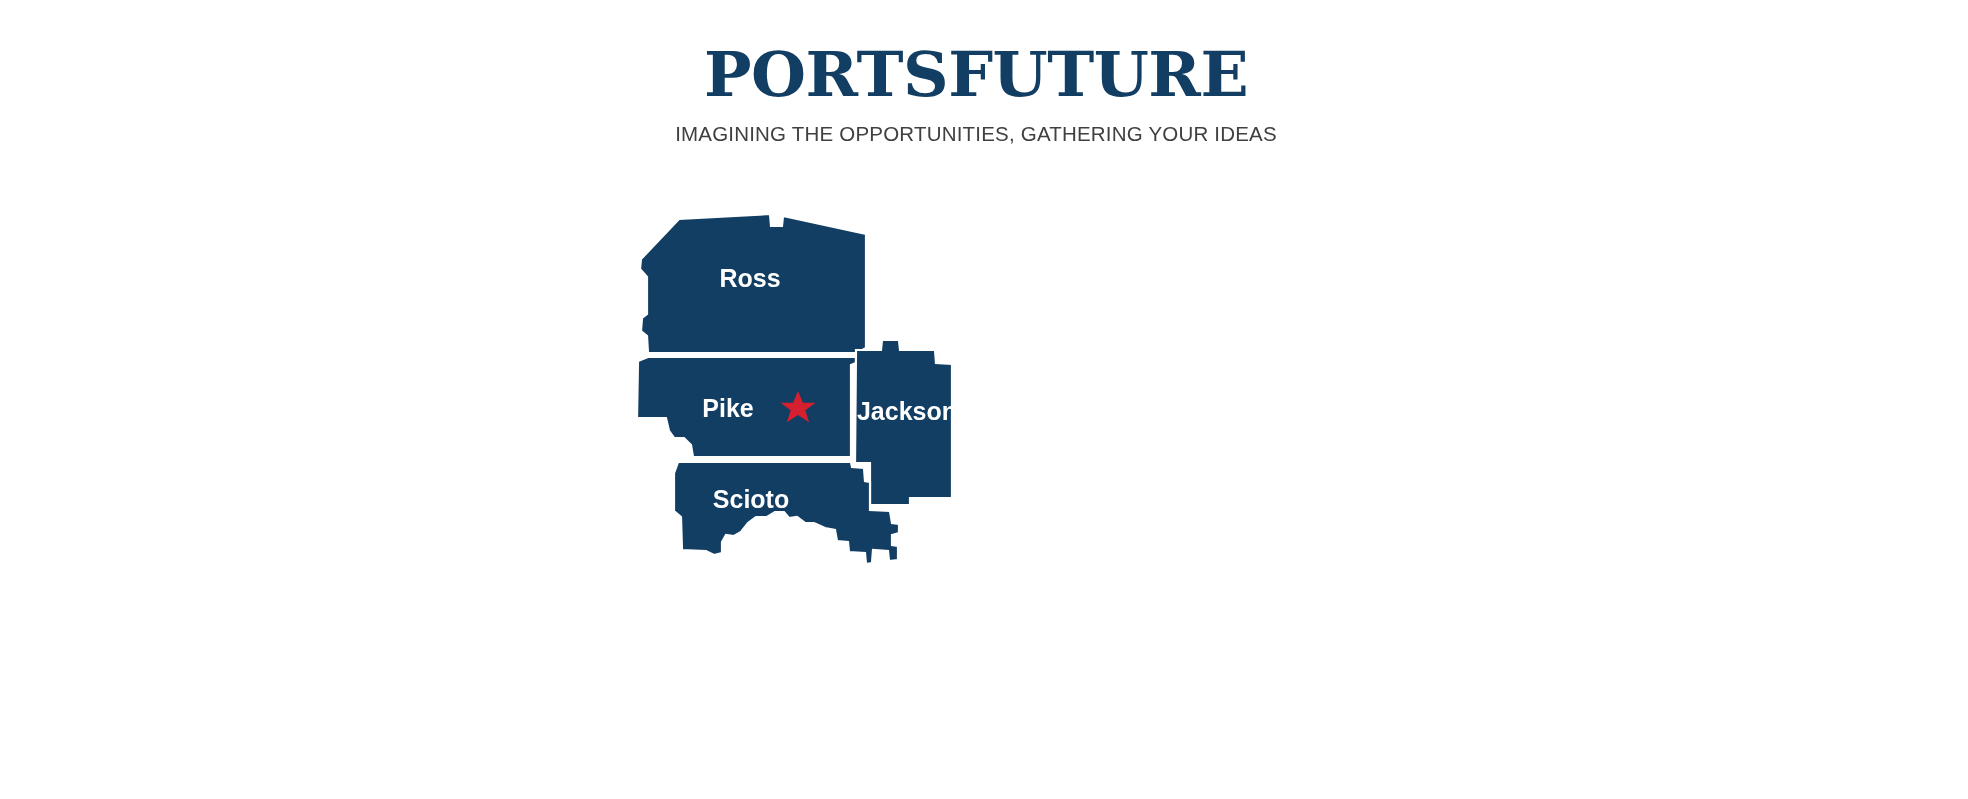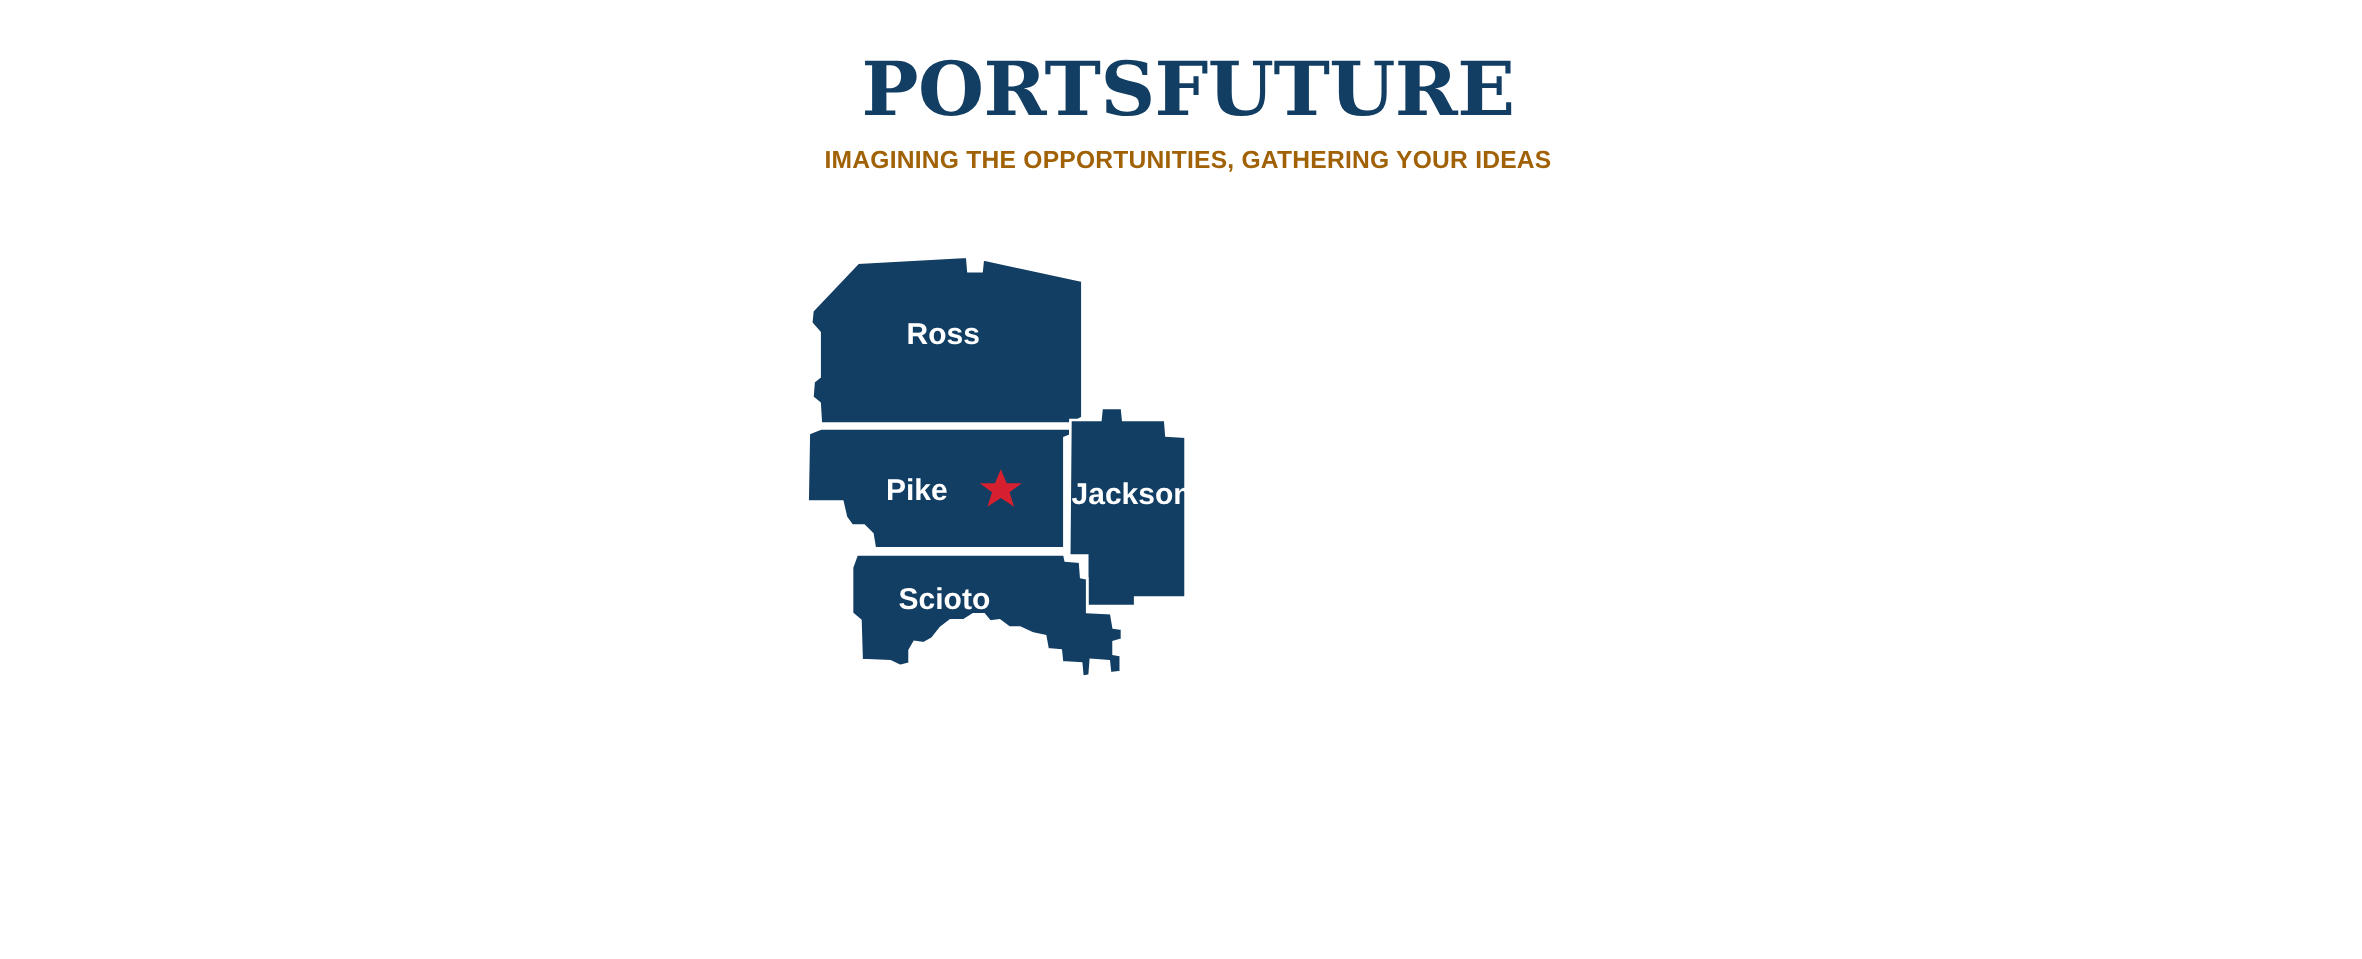--- a/index.html
+++ b/index.html
@@ -24,54 +24,53 @@
     background: #ffffff;
   }
 
   
   .brand-block {
     position: absolute;
     left: 0;
     top: 44px;
     width: 1952px;
     text-align: center;
-    margin-left: 14px;
   }
 
   .logo-wordmark {
     font-family: "DejaVu Serif", "Liberation Serif", serif;
     font-weight: bold;
     font-size: 62px;
     line-height: 62px;
     letter-spacing: -0.5px;
     color: #123E63;
     margin: 0;
     padding: 0;
     transform: scaleX(1.02);
     white-space: nowrap;
   }
 
   .tagline {
     font-family: "Liberation Sans", sans-serif;
-    font-weight: bold;
+    font-weight: normal;
     font-size: 20.5px;
     line-height: 27px;
     letter-spacing: 0.2px;
-    color: #a16207;
+    color: #404040;
     margin: 0;
     padding: 0;
     white-space: nowrap;
   }
   .tagline-primary { margin-top: 14px; }
   .tagline-secondary { margin-top: 3px; }
 
   
   .map-wrap {
     position: absolute;
-    left: 658px;
+    left: 622px;
     top: 205px;
     width: 340px;
     height: 380px;
     text-align: right;
   }
   .map-svg {
     display: block;
     width: 340px;
     height: 380px;
     overflow: visible;

